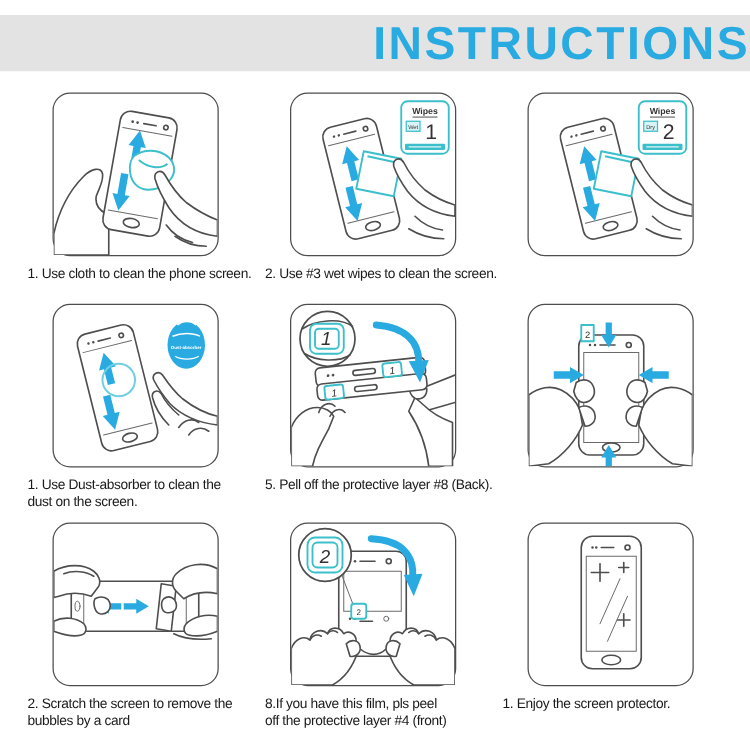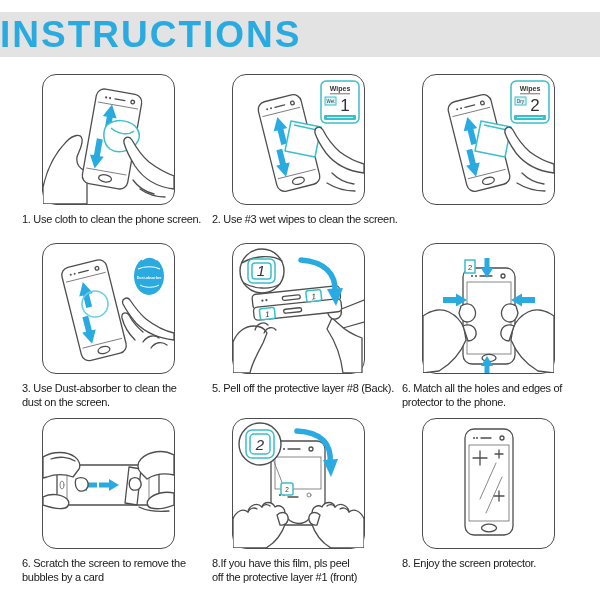--- a/index.html
+++ b/index.html
@@ -2,21 +2,21 @@
 <html><head>
 <meta charset="utf-8">
 <style>
   html,body{margin:0;padding:0;}
   body{
     width:600px;height:600px;background:#ffffff;position:relative;overflow:hidden;
     font-family:"Liberation Sans","DejaVu Sans",sans-serif;
   }
   .banner{
     position:absolute;left:0;top:12px;width:600px;height:45px;background:#e3e3e3;
-    display:flex;align-items:center;justify-content:flex-start;
+    display:flex;align-items:center;justify-content:flex-end;
   }
   .banner h1{
     margin:0;font-size:37px;font-weight:bold;color:#29abe2;letter-spacing:2px;line-height:45px;
   }
   .cell{position:absolute;width:192px;}
   .cell .panel{
     width:131px;height:129px;margin-left:22px;
     border:1.5px solid #4d4d4d;border-radius:14px;background:#fff;box-sizing:content-box;
   }
   .cell .panel svg{display:block;width:131px;height:129px;}
@@ -173,21 +173,21 @@
       <path class="ln" d="M108,104 C112,98 119,97 124,101"></path>
       <g>
         <ellipse cx="106" cy="32" rx="15" ry="19" fill="#29abe2"></ellipse>
         <path d="M99,16 C103,12 110,12 114,16" fill="none" stroke="#fff" stroke-width="1.4"></path>
         <path d="M95,25 C102,22 111,22 117,25" fill="none" stroke="#fff" stroke-width="1.1"></path>
         <text class="t-badge" x="106" y="35" text-anchor="middle">Dust-absorber</text>
         <path d="M97,41 C102,44 111,44 116,41" fill="none" stroke="#fff" stroke-width="1"></path>
       </g>
     </svg>
   </div>
-  <div class="caption">3. Use Dust-absorber to clean the
+  <div class="caption">1. Use Dust-absorber to clean the
 dust on the screen.</div>
 </div>
 
 <div class="cell" id="cell-5">
   <div class="panel">
     <svg viewBox="0 0 131 129">
       <path class="ln" d="M106,66 L131,56"></path>
         <path class="ln" d="M110,84 L131,78"></path>
       <path class="lnf" d="M0,129 L0,98 C4,88 12,82 21,82 C27,82 32,85 34,89 L30,99 C24,110 19,119 17,129 Z"></path>
       <path class="ln" d="M22,86 C24,79 31,77 35,81"></path>
@@ -246,22 +246,20 @@
       <polygon class="blue" points="88,56 99,49.5 99,53 112,53 112,59 99,59 99,62.5"></polygon>
       <polygon class="blue" points="64,112 58,122 61.5,122 61.5,129 66.5,129 66.5,122 70,122"></polygon>
       <path class="lnf" d="M0,129 L0,72 C8,66 18,64 26,68 C32,71 38,77 41,84 L43,96 C38,108 28,120 16,127 Z"></path>
       <path class="lnf" d="M38,62 C44,58 50,60 52,66 C54,72 50,78 44,78 C40,78 37,74 36,69 Z"></path>
       <path class="lnf" d="M40,82 C46,79 52,82 53,88 C54,93 50,97 45,97 Z"></path>
       <path class="lnf" d="M131,129 L131,72 C123,66 113,64 105,68 C99,71 93,77 90,84 L88,96 C93,108 103,120 115,127 Z"></path>
       <path class="lnf" d="M93,62 C87,58 81,60 79,66 C77,72 81,78 87,78 C91,78 94,74 95,69 Z"></path>
       <path class="lnf" d="M91,82 C85,79 79,82 78,88 C77,93 81,97 86,97 Z"></path>
     </svg>
   </div>
-  <div class="caption">6. Match all the holes and edges of
-protector to the phone.</div>
 </div>
 
 <div class="cell" id="cell-7">
   <div class="panel">
     <svg viewBox="0 0 131 129">
       <g>
         <rect class="lnf" x="14" y="46" width="102" height="40" rx="7"></rect>
         <path class="thin" d="M24,48 L24,84"></path>
           <path class="thin" d="M106,48 L106,84"></path>
         <ellipse class="thin" cx="19" cy="66" rx="2" ry="4" fill="none"></ellipse>
@@ -276,21 +274,21 @@
         <path class="lnf" d="M0,78 C8,74 18,75 24,80 C27,83 26,88 22,89 C14,91 6,88 0,86 Z"></path>
       </g>
       <g>
         <path class="lnf" d="M131,36 C120,30 106,32 98,40 C94,44 94,50 98,54 L104,60 C112,55 122,54 131,56 Z"></path>
         <path class="lnf" d="M88,60 C92,57 97,59 98,64 C99,69 95,72 90,71 C86,70 85,63 88,60 Z"></path>
         <path class="lnf" d="M131,74 C122,72 112,74 106,80 C103,83 104,88 108,89 C116,91 126,88 131,86 Z"></path>
         <path class="ln" d="M96,88 C104,92 116,93 126,92"></path>
       </g>
     </svg>
   </div>
-  <div class="caption">6. Scratch the screen to remove the
+  <div class="caption">2. Scratch the screen to remove the
 bubbles by a card</div>
 </div>
 
 <div class="cell" id="cell-8">
   <div class="panel">
     <svg viewBox="0 0 131 129">
       <g>
         <rect class="lnf" x="38" y="22" width="54" height="84" rx="8"></rect>
         <circle class="dot" cx="47" cy="30" r="1"></circle>
           <circle class="dot" cx="51" cy="30" r="1"></circle>
@@ -324,21 +322,21 @@
       </g>
       <g>
         <path class="lnf" d="M131,129 L131,100 C128,92 121,89 116,93 C115,86 107,83 102,88 C100,82 92,82 89,88 C85,85 79,88 79,94 L78,103 C82,115 89,124 98,129 Z"></path>
         <path class="ln" d="M116,93 C114,89 110,88 107,90"></path>
         <path class="ln" d="M102,88 C100,85 96,85 94,87"></path>
         <path class="lnf" d="M87,96 C83,92 77,93 76,98 C75,103 79,107 84,106 Z"></path>
       </g>
     </svg>
   </div>
   <div class="caption">8.If you have this film, pls peel
-off the protective layer #1 (front)</div>
+off the protective layer #4 (front)</div>
 </div>
 
 <div class="cell" id="cell-9">
   <div class="panel">
     <svg viewBox="0 0 131 129">
       <g>
         <rect class="lnf" x="42" y="10" width="48" height="106" rx="9"></rect>
         <circle class="dot" cx="51" cy="19" r="1"></circle>
           <circle class="dot" cx="54" cy="19" r="1"></circle>
         <path class="ln" d="M58,19 L68,19" stroke-width="2"></path>
@@ -353,14 +351,14 @@
           <path class="ln" d="M72,35 L80,35" stroke-width="1.1"></path>
         <path class="ln" d="M76,72 L76,82" stroke-width="1.1"></path>
           <path class="ln" d="M71,77 L81,77" stroke-width="1.1"></path>
       </g>
       <g>
         <path class="thin" d="M73,44 L57,80" stroke-width="1"></path>
         <path class="thin" d="M79,58 L63,94" stroke-width="1"></path>
       </g>
     </svg>
   </div>
-  <div class="caption">8. Enjoy the screen protector.</div>
+  <div class="caption">1. Enjoy the screen protector.</div>
 </div>
 
 </body></html>

